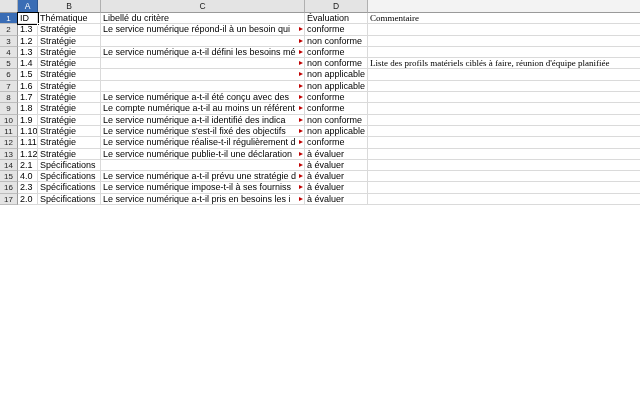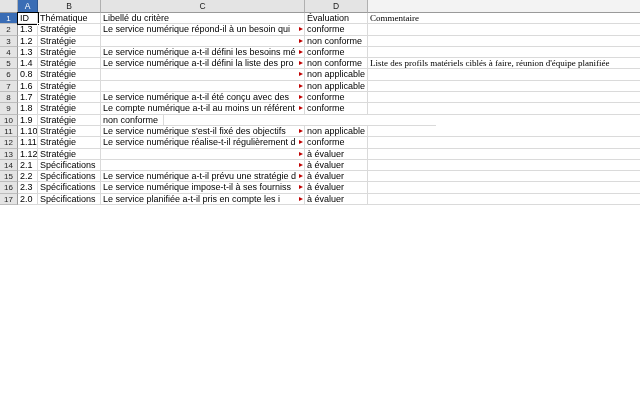--- a/index.html
+++ b/index.html
@@ -112,29 +112,28 @@
       <span class="tri"></span>
     </div>
     <div class="cell w-d">conforme</div>
     <div class="cell col-e w-e"></div>
   </div>
       <div class="row">
     <div class="rowhdr">5</div>
     <div class="cell w-a">1.4</div>
     <div class="cell w-b">Stratégie</div>
     <div class="cell w-c">
-      <span>Le service numérique a-t-il défini la liste des pro</span>
       <span class="tri"></span>
     </div>
     <div class="cell w-d">non conforme</div>
     <div class="cell col-e w-e">Liste des profils matériels ciblés à faire, réunion d'équipe planifiée</div>
   </div>
       <div class="row">
     <div class="rowhdr">6</div>
-    <div class="cell w-a">0.8</div>
+    <div class="cell w-a">1.5</div>
     <div class="cell w-b">Stratégie</div>
     <div class="cell w-c">
       <span class="tri"></span>
     </div>
     <div class="cell w-d">non applicable</div>
     <div class="cell col-e w-e"></div>
   </div>
       <div class="row">
     <div class="rowhdr">7</div>
     <div class="cell w-a">1.6</div>
@@ -164,20 +163,24 @@
       <span>Le compte numérique a-t-il au moins un référent</span>
       <span class="tri"></span>
     </div>
     <div class="cell w-d">conforme</div>
     <div class="cell col-e w-e"></div>
   </div>
       <div class="row">
     <div class="rowhdr">10</div>
     <div class="cell w-a">1.9</div>
     <div class="cell w-b">Stratégie</div>
+    <div class="cell w-c">
+      <span>Le service numérique a-t-il identifié des indica</span>
+      <span class="tri"></span>
+    </div>
     <div class="cell w-d">non conforme</div>
     <div class="cell col-e w-e"></div>
   </div>
       <div class="row">
     <div class="rowhdr">11</div>
     <div class="cell w-a">1.10</div>
     <div class="cell w-b">Stratégie</div>
     <div class="cell w-c">
       <span>Le service numérique s'est-il fixé des objectifs</span>
       <span class="tri"></span>
@@ -194,38 +197,39 @@
       <span class="tri"></span>
     </div>
     <div class="cell w-d">conforme</div>
     <div class="cell col-e w-e"></div>
   </div>
       <div class="row">
     <div class="rowhdr">13</div>
     <div class="cell w-a">1.12</div>
     <div class="cell w-b">Stratégie</div>
     <div class="cell w-c">
+      <span>Le service numérique publie-t-il une déclaration</span>
       <span class="tri"></span>
     </div>
     <div class="cell w-d">à évaluer</div>
     <div class="cell col-e w-e"></div>
   </div>
       <div class="row">
     <div class="rowhdr">14</div>
     <div class="cell w-a">2.1</div>
     <div class="cell w-b">Spécifications</div>
     <div class="cell w-c">
       <span class="tri"></span>
     </div>
     <div class="cell w-d">à évaluer</div>
     <div class="cell col-e w-e"></div>
   </div>
       <div class="row">
     <div class="rowhdr">15</div>
-    <div class="cell w-a">2.2</div>
+    <div class="cell w-a">4.0</div>
     <div class="cell w-b">Spécifications</div>
     <div class="cell w-c">
       <span>Le service numérique a-t-il prévu une stratégie d</span>
       <span class="tri"></span>
     </div>
     <div class="cell w-d">à évaluer</div>
     <div class="cell col-e w-e"></div>
   </div>
       <div class="row">
     <div class="rowhdr">16</div>
@@ -236,21 +240,21 @@
       <span class="tri"></span>
     </div>
     <div class="cell w-d">à évaluer</div>
     <div class="cell col-e w-e"></div>
   </div>
       <div class="row">
     <div class="rowhdr">17</div>
     <div class="cell w-a">2.0</div>
     <div class="cell w-b">Spécifications</div>
     <div class="cell w-c">
-      <span>Le service planifiée a-t-il pris en compte les i</span>
+      <span>Le service numérique a-t-il pris en besoins les i</span>
       <span class="tri"></span>
     </div>
     <div class="cell w-d">à évaluer</div>
     <div class="cell col-e w-e"></div>
   </div>
     </div>
 
   <div class="cell-cursor">
     <div class="fill-handle"></div>
   </div>

